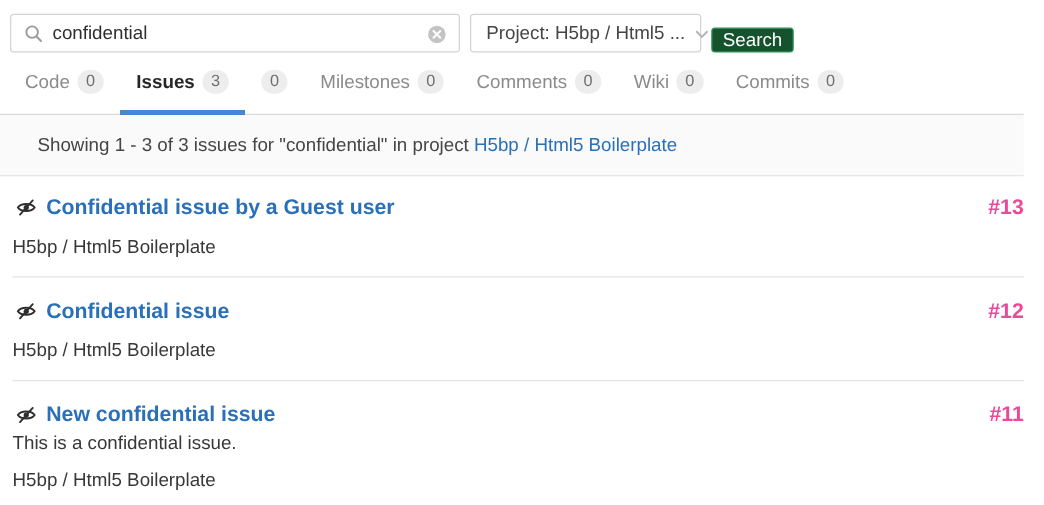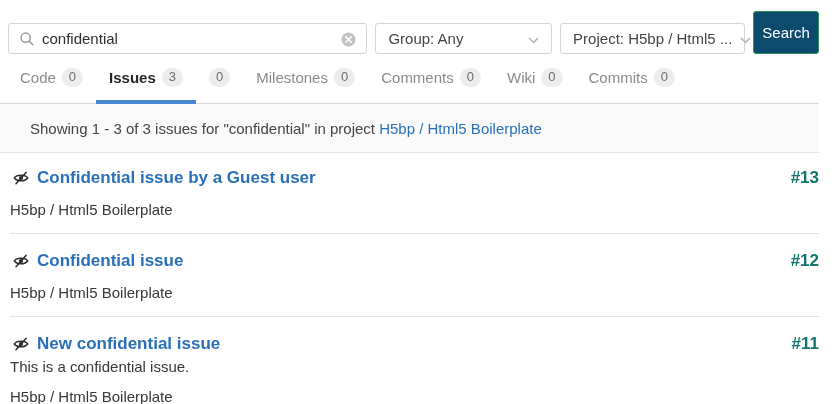--- a/index.html
+++ b/index.html
@@ -41,22 +41,22 @@
     padding: 0 12px;
     font-size: 15px; color: #454545;
     cursor: pointer;
     white-space: nowrap;
   }
   .dropdown.group { width: 177px; }
   .dropdown.project { width: 185px; }
   .dropdown .chev { margin-left: 8px; flex: none; }
 
   .btn-search {
-    width: 66px; height: 43px;
-    background: #0c4a6e; border: 1px solid #2d9156; border-radius: 3px;
+    width: 66px; height: 20px;
+    background: #14532d; border: 1px solid #2d9156; border-radius: 3px;
     color: #fff; font-size: 15px; font-family: inherit;
     cursor: pointer;
   }
 
   
   .tabs {
     display: flex;
     margin-top: 14px;
     padding-left: 7px;
     border-bottom: 1px solid #dadada;
@@ -105,21 +105,21 @@
     flex: 1;
     display: flex; align-items: center; gap: 8px;
     line-height: 24px;
   }
   .result-title a {
     color: #2a70b8; font-size: 17px; font-weight: 700;
     text-decoration: none; cursor: pointer;
   }
   .eye-slash { flex: none; margin-left: 3px; display: inline-flex; }
   .result-id {
-    font-size: 17px; font-weight: 700; color: #0f766e;
+    font-size: 17px; font-weight: 700; color: #ec4899;
     line-height: 24px;
   }
   .result-desc { margin-top: 1px; font-size: 15px; color: #383838; line-height: 20px; }
   .result-project { margin-top: 10px; font-size: 15px; color: #383838; line-height: 20px; }
 </style>
 </head>
 <body>
 
 <div class="page">
 
@@ -134,28 +134,20 @@
       <input type="text" value="confidential" style="">
       <span class="search-clear">
         <svg width="15" height="15" viewBox="0 0 15 15">
           <circle cx="7.5" cy="7.5" r="7" fill="#c3c3c3"></circle>
           <line x1="4.8" y1="4.8" x2="10.2" y2="10.2" stroke="#fff" stroke-width="1.6" stroke-linecap="round"></line>
           <line x1="10.2" y1="4.8" x2="4.8" y2="10.2" stroke="#fff" stroke-width="1.6" stroke-linecap="round"></line>
         </svg>
       </span>
     </div>
 
-    <div class="dropdown group">
-      <span>Group: Any</span>
-      <span class="chev">
-        <svg width="11" height="7" viewBox="0 0 11 7" fill="none">
-          <polyline points="1,1 5.5,5.5 10,1" stroke="#b3b3b3" stroke-width="1.5" fill="none"></polyline>
-        </svg>
-      </span>
-    </div>
 
     <div class="dropdown project">
       <span>Project: H5bp / Html5 ...</span>
       <span class="chev">
         <svg width="11" height="7" viewBox="0 0 11 7" fill="none">
           <polyline points="1,1 5.5,5.5 10,1" stroke="#b3b3b3" stroke-width="1.5" fill="none"></polyline>
         </svg>
       </span>
     </div>
 

